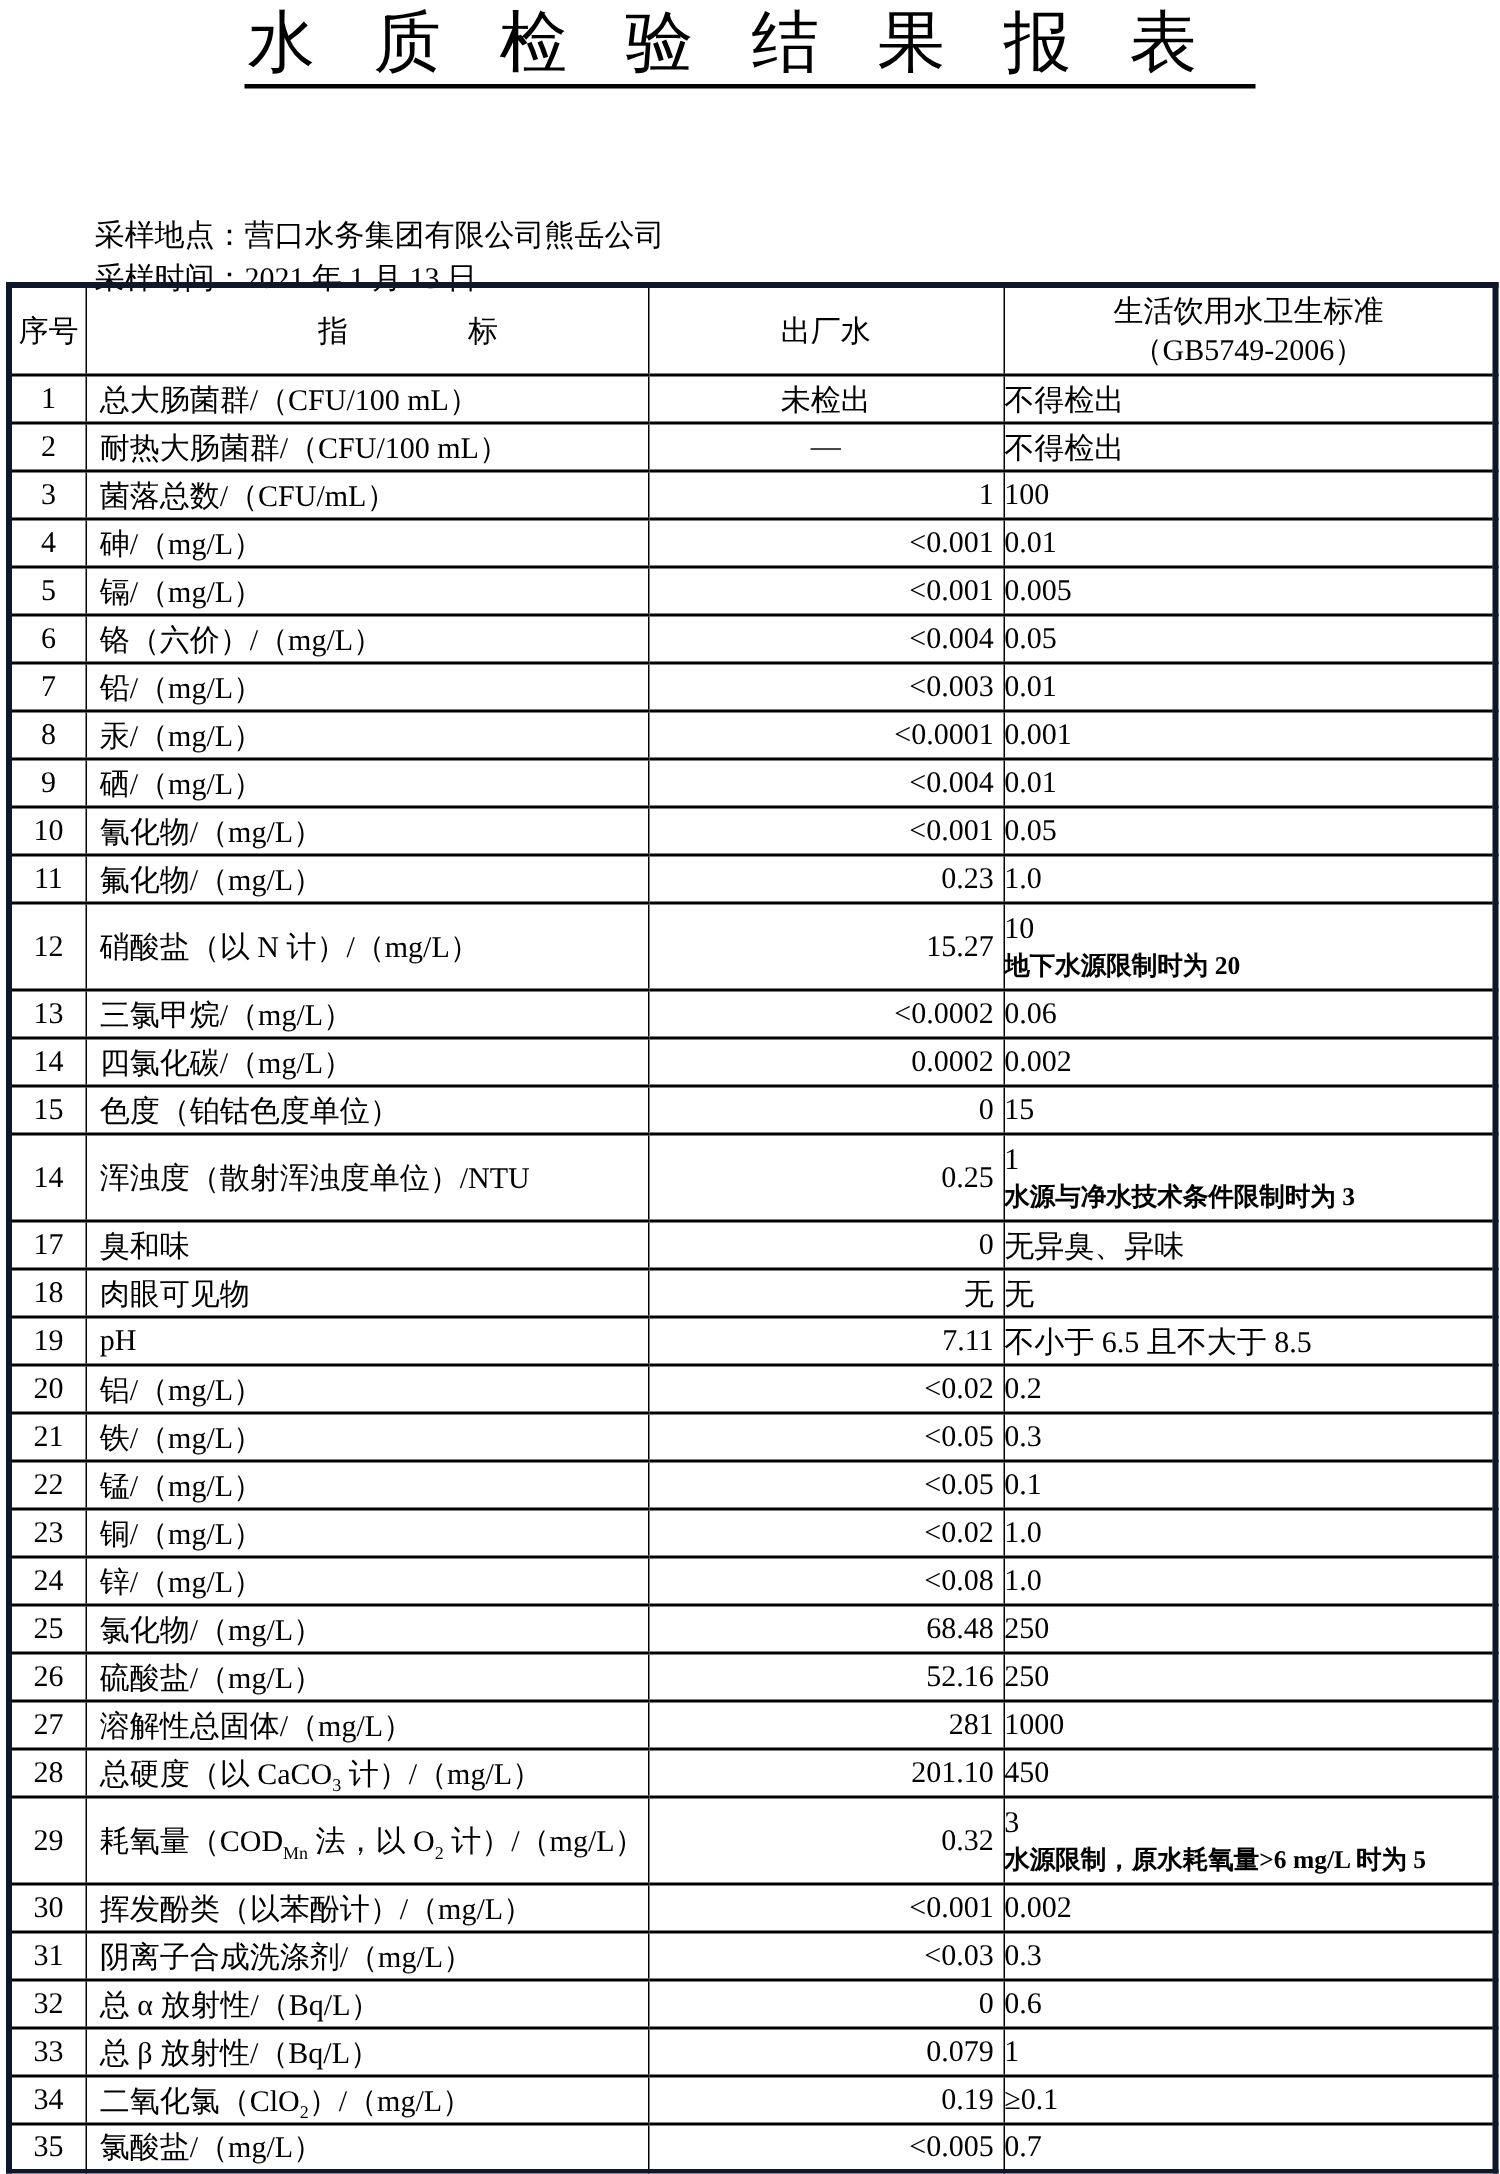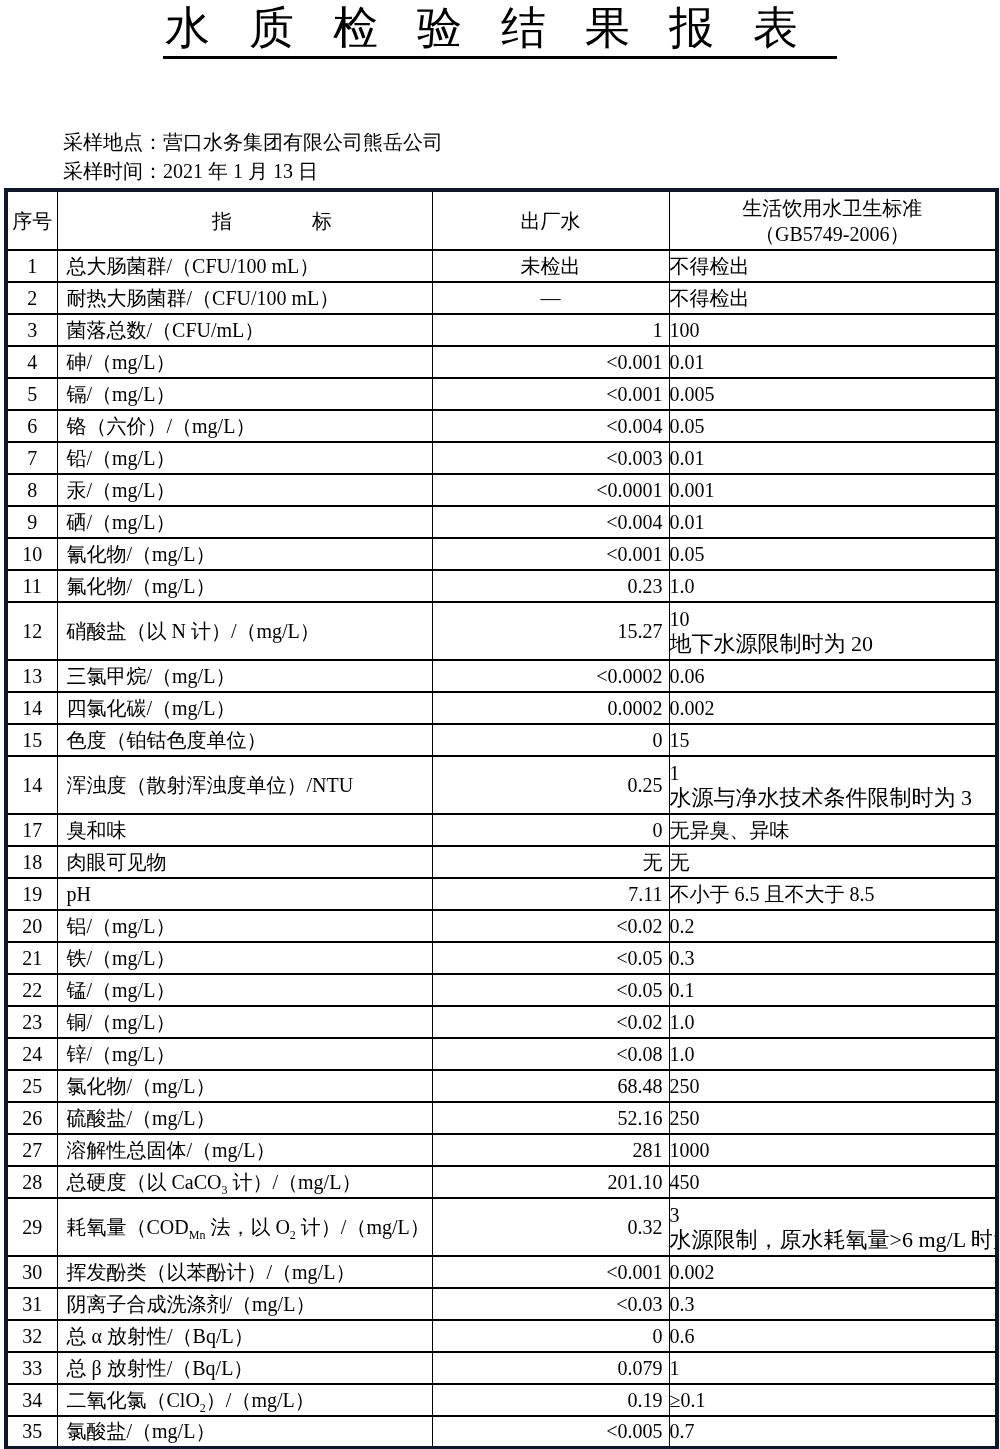--- a/index.html
+++ b/index.html
@@ -18,21 +18,21 @@
   .title-text {
     display: inline-block;
     font-size: 45px;
     letter-spacing: 39px;
     line-height: 1.05;
     white-space: nowrap;
     border-bottom: 3px solid #000;
     padding: 2px 0 4px 2px;
   }
   .meta {
-    position: absolute; left: 63px; top: 128px;
+    position: absolute; left: 63px; top: 143px;
     font-size: 20px; line-height: 29px; white-space: nowrap;
   }
   table.report {
     position: absolute; left: 4px; top: 188px;
     width: 991px;
     border-collapse: collapse;
     table-layout: fixed;
     border: 4px solid #0f172a;
   }
   col.c1 { width: 51px; }
@@ -53,21 +53,21 @@
   tbody tr { height: 32px; }
   tbody tr.tall { height: 58px; }
   th { text-align: center; line-height: 26px; }
   th.ind { padding-left: 55px; margin-left: 12px; }
   td.c-no { text-align: center; }
   td.c-label { text-align: left; padding-left: 9px; margin-top: 44px; }
   td.c-value { text-align: right; padding-right: 6px; }
   td.c-value.center { text-align: center; padding-right: 0; }
   td.c-standard { text-align: left; padding-right: 2px; }
   .std-main { line-height: 25px; }
-  .std-note { line-height: 24px; font-size: 22px; }
+  .std-note { line-height: 24px; font-size: 17px; font-weight: bold; }
   sub { font-size: 12px; line-height: 0; }
 </style>
 </head>
 <body>
 
 <div class="page">
 
   <div class="title-wrap">
     <span class="title-text">水质检验结果报表</span>
   </div>

